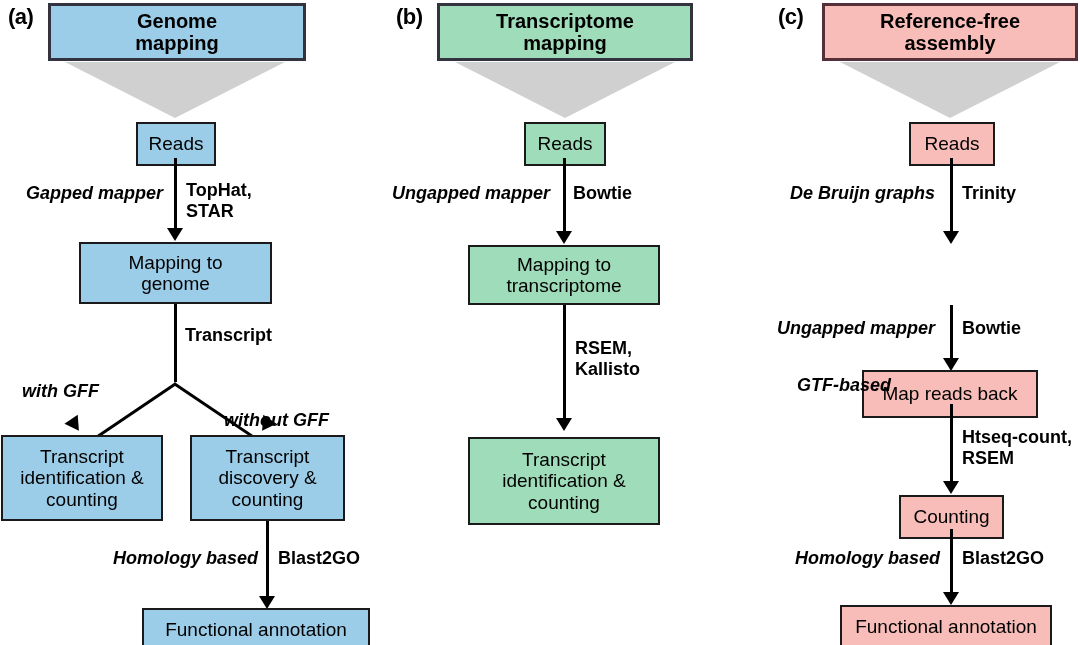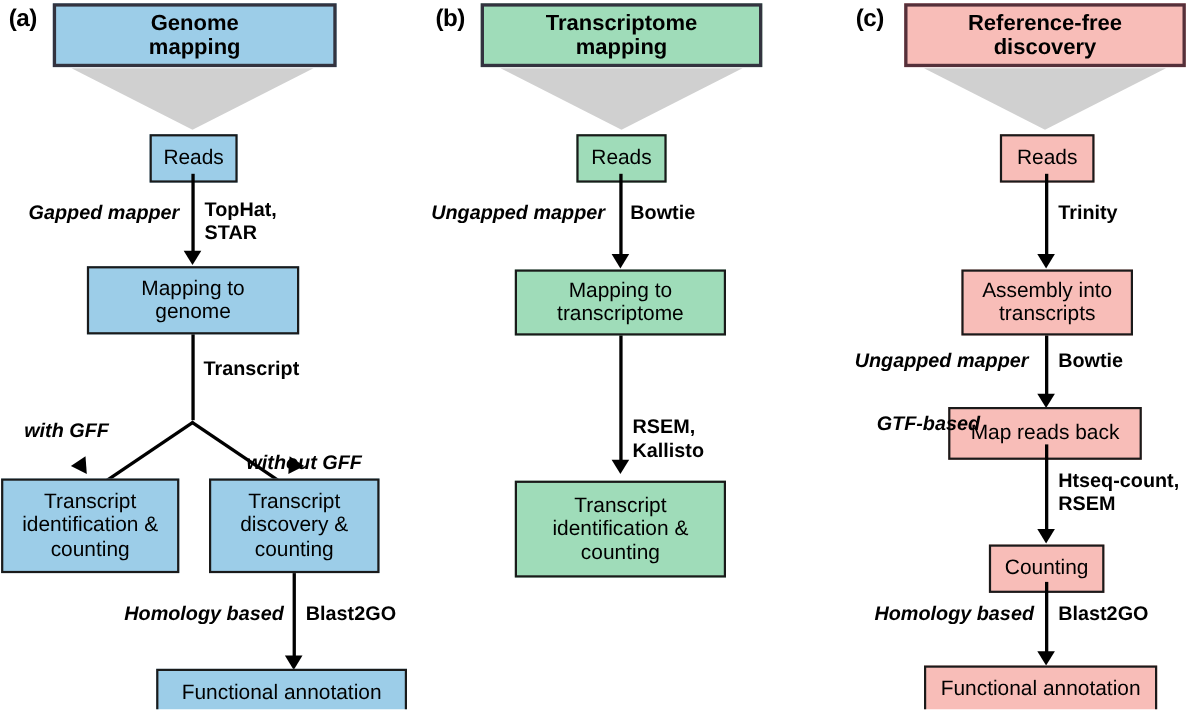--- a/index.html
+++ b/index.html
@@ -190,51 +190,48 @@
   <div class="edge-label bold" style="left:573px; top:183px; width:120px;">Bowtie</div>
 
   <div class="node green" style="left:468px; top:245px; width:192px; height:60px;">
     <span class="lines">Mapping to
 transcriptome</span>
   </div>
 
   <div class="conn v" style="left:563px; top:305px; height:115px;"></div>
   <div class="tip" style="left:556px; top:418px;"></div>
 
-  <div class="edge-label bold" style="left:575px; top:338px; width:130px;margin-top:40px;">RSEM,
+  <div class="edge-label bold" style="left:575px; top:338px; width:130px;">RSEM,
 Kallisto</div>
 
   <div class="node green" style="left:468px; top:437px; width:192px; height:88px;">
     <span class="lines">Transcript
 identification &amp;
 counting</span>
   </div>
 
   <div class="panel-label" style="left:778px; top:4px;">(c)</div>
 
   <div class="node header pink" style="left:822px; top:3px; width:256px; height:58px;">
     <span class="lines">Reference-free
-discovery</span>
+assembly</span>
   </div>
 
   <div class="bigarrow" style="left:840px; top:62px; border-left-width:110px; border-right-width:110px; border-top-width:56px;"></div>
 
   <div class="node pink" style="left:909px; top:122px; width:86px; height:36px;">
     <span class="lines">Reads</span>
   </div>
 
   <div class="conn v" style="left:950px; top:158px; height:74px;"></div>
   <div class="tip" style="left:943px; top:231px;"></div>
 
+  <div class="edge-label italic" style="left:770px; top:183px; width:165px;">De Bruijn graphs</div>
   <div class="edge-label bold" style="left:962px; top:183px; width:110px;">Trinity</div>
 
-  <div class="node pink" style="left:874px; top:245px; width:156px; height:60px;">
-    <span class="lines">Assembly into
-transcripts</span>
-  </div>
 
   <div class="conn v" style="left:950px; top:305px; height:56px;"></div>
   <div class="tip" style="left:943px; top:358px;"></div>
 
   <div class="edge-label italic" style="left:770px; top:318px; width:165px;">Ungapped mapper</div>
   <div class="edge-label bold" style="left:962px; top:318px; width:110px;">Bowtie</div>
 
   <div class="node pink" style="left:862px; top:370px; width:176px; height:48px;">
     <span class="lines">Map reads back</span>
   </div>

